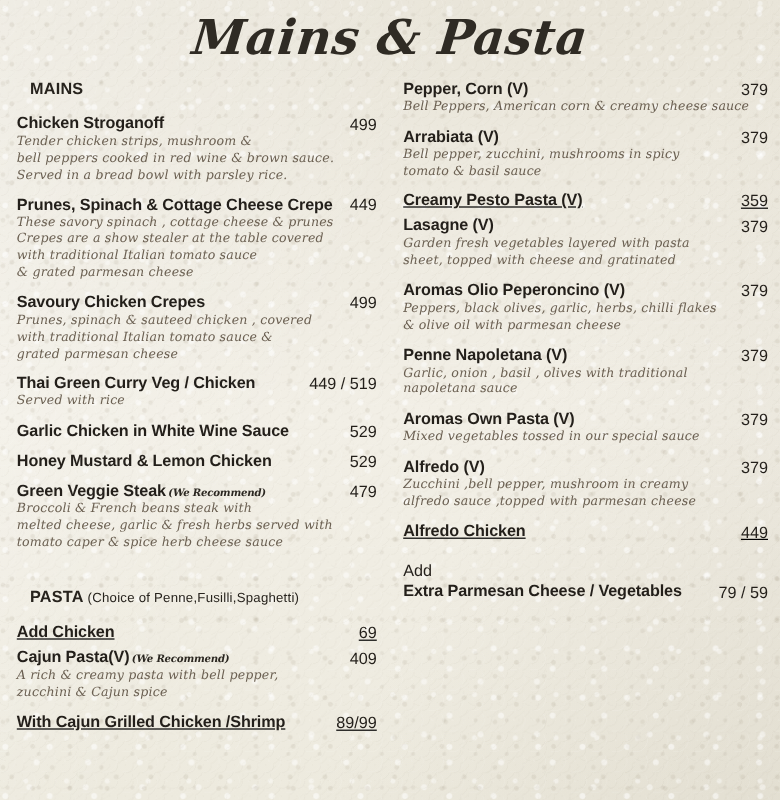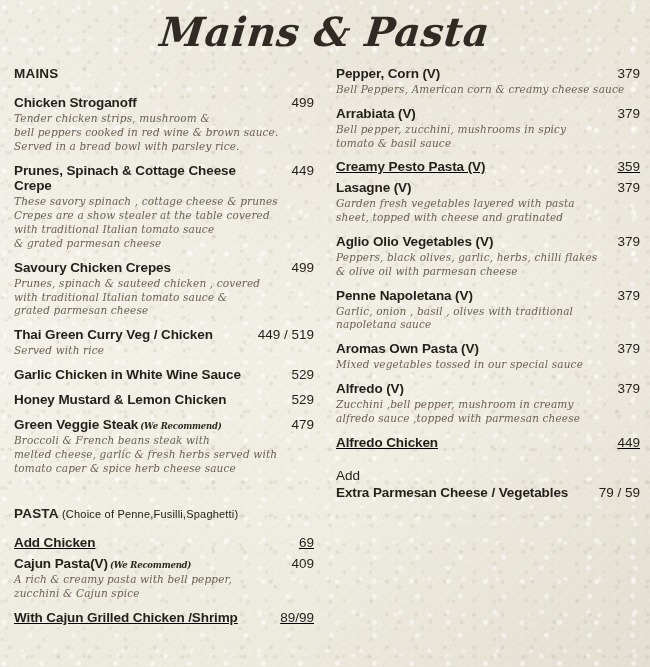--- a/index.html
+++ b/index.html
@@ -74,35 +74,35 @@
   }
   #col-left  { left: 14px;  width: 300px; }
   #col-right { left: 336px; width: 304px; }
 
   .section-head {
     font-family: "Liberation Sans", sans-serif;
     font-weight: bold;
     font-size: 13.5px;
     color: #27231d;
     letter-spacing: 0.2px;
-    margin: 0 0 14px 0;
+    margin: 0 0 14px 11px;
   }
   .section-head .sub {
     font-weight: normal;
     font-size: 11px;
   }
 
   .item { margin: 0 0 9px 0; }
   .item.tight { margin-bottom: 5px; text-decoration: underline; }
 
   .item-row {
     display: flex;
-    align-items: flex-start;
+    align-items: flex-end;
     justify-content: space-between;
-    gap: 24px;
+    gap: 8px;
   }
 
   .item-name {
     font-family: "Liberation Sans", sans-serif;
     font-weight: bold;
     font-size: 13.5px;
     color: #231f1a;
     line-height: 1.18;
     letter-spacing: -0.1px;
   }
@@ -261,21 +261,21 @@
         </div>
         <div class="item">
           <div class="item-row">
             <div class="item-name"><span>Lasagne (V)</span></div>
             <div class="item-price">379</div>
           </div>
           <div class="item-desc">Garden fresh vegetables layered with pasta<br>sheet, topped with cheese and gratinated</div>
         </div>
         <div class="item">
           <div class="item-row">
-            <div class="item-name"><span>Aglio Olio Vegetables (V)</span></div>
+            <div class="item-name"><span>Aromas Olio Peperoncino (V)</span></div>
             <div class="item-price">379</div>
           </div>
           <div class="item-desc">Peppers, black olives, garlic, herbs, chilli flakes<br>&amp; olive oil with parmesan cheese</div>
         </div>
         <div class="item">
           <div class="item-row">
             <div class="item-name"><span>Penne Napoletana (V)</span></div>
             <div class="item-price">379</div>
           </div>
           <div class="item-desc">Garlic, onion , basil , olives with traditional<br>napoletana sauce</div>

